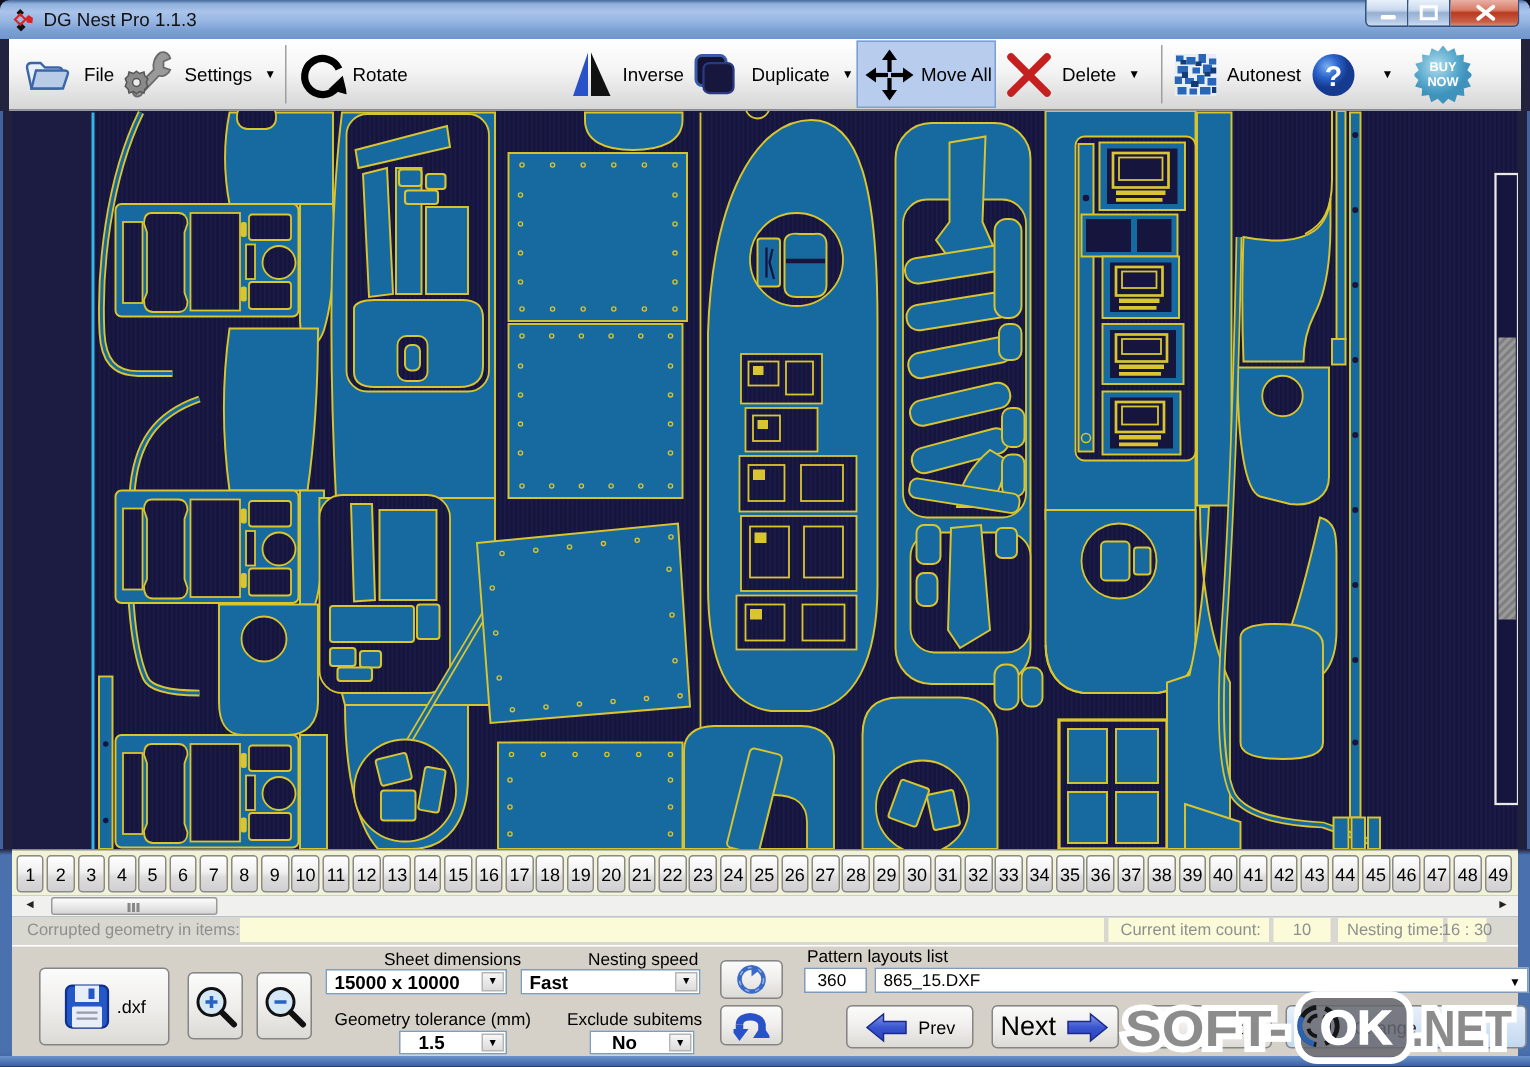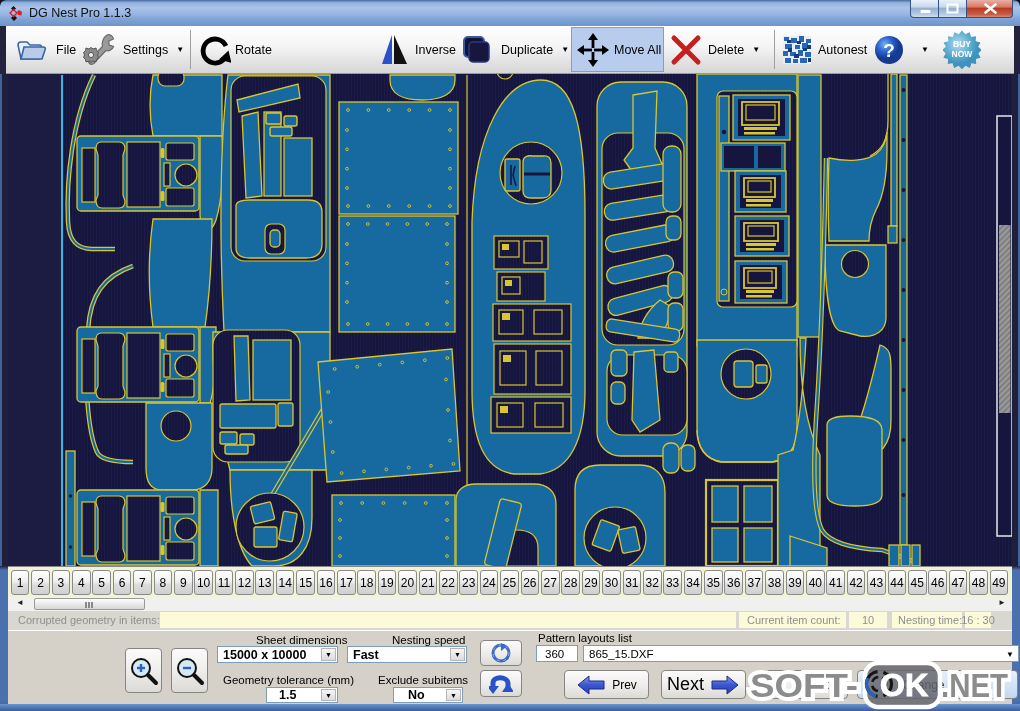--- a/index.html
+++ b/index.html
@@ -586,20 +586,31 @@
   </div>
   <div id="statusrow">
     <div style="position:absolute;left:10px;top:3px;">Corrupted geometry in items:</div>
     <div class="ycell" style="left:152px;width:576px;"></div>
     <div class="ycell" style="left:731px;width:107px;padding-left:8px;">Current item count:</div>
     <div class="ycell" style="left:841px;width:38px;justify-content:center;">10</div>
     <div class="ycell" style="left:884px;width:70px;padding-left:6px;">Nesting time:</div>
     <div class="ycell" style="left:957px;width:26px;justify-content:center;">16 : 30</div>
   </div>
   <div id="panel">
+    <div class="pbtn" style="left:18px;top:14px;width:87px;height:52px;">
+      <svg width="32" height="32" viewBox="0 0 32 32">
+          <rect x="2" y="2" width="28" height="28" rx="4" fill="#2458c8" stroke="#10308a" stroke-width="1.5"></rect>
+          <rect x="8" y="2" width="16" height="11" fill="#e8eef8"></rect>
+          <rect x="17" y="4" width="4" height="7" fill="#2458c8"></rect>
+          <rect x="6" y="16" width="20" height="14" rx="1" fill="#e8eef8"></rect>
+          <line x1="9" y1="20" x2="23" y2="20" stroke="#99a" stroke-width="1.5"></line>
+          <line x1="9" y1="24" x2="23" y2="24" stroke="#99a" stroke-width="1.5"></line>
+        </svg>
+      <span style="font-size:12px;margin-left:4px">.dxf</span>
+    </div>
     <div class="pbtn" style="left:117px;top:17px;width:37px;height:45px;">
       <svg width="30" height="30" viewBox="0 0 30 30">
           <circle cx="12" cy="12" r="9" fill="#d5e8f5" stroke="#111" stroke-width="2"></circle>
           <line x1="19" y1="19" x2="27" y2="27" stroke="#111" stroke-width="4" stroke-linecap="round"></line>
           <path d="M12 8 L12 16 M8 12 L16 12" stroke="#2a62c0" stroke-width="2.4"></path>
         </svg>
     </div>
     <div class="pbtn" style="left:163px;top:17px;width:37px;height:45px;">
       <svg width="30" height="30" viewBox="0 0 30 30">
           <circle cx="12" cy="12" r="9" fill="#d5e8f5" stroke="#111" stroke-width="2"></circle>

